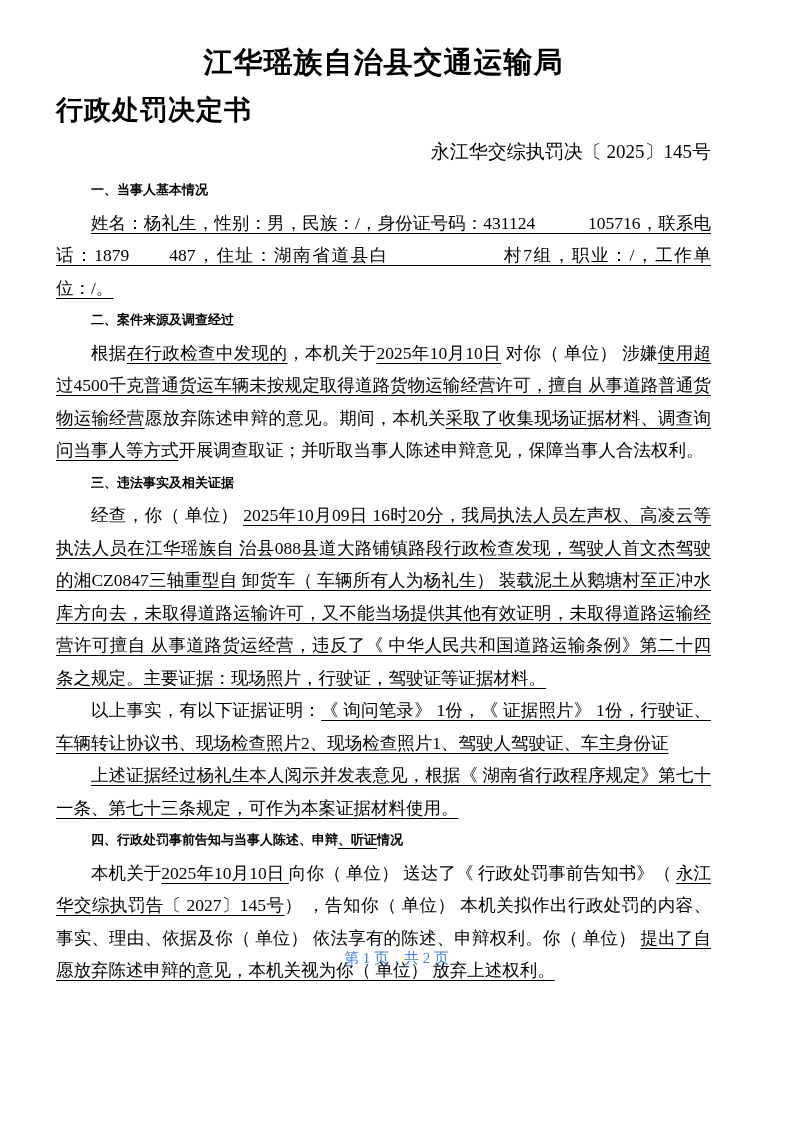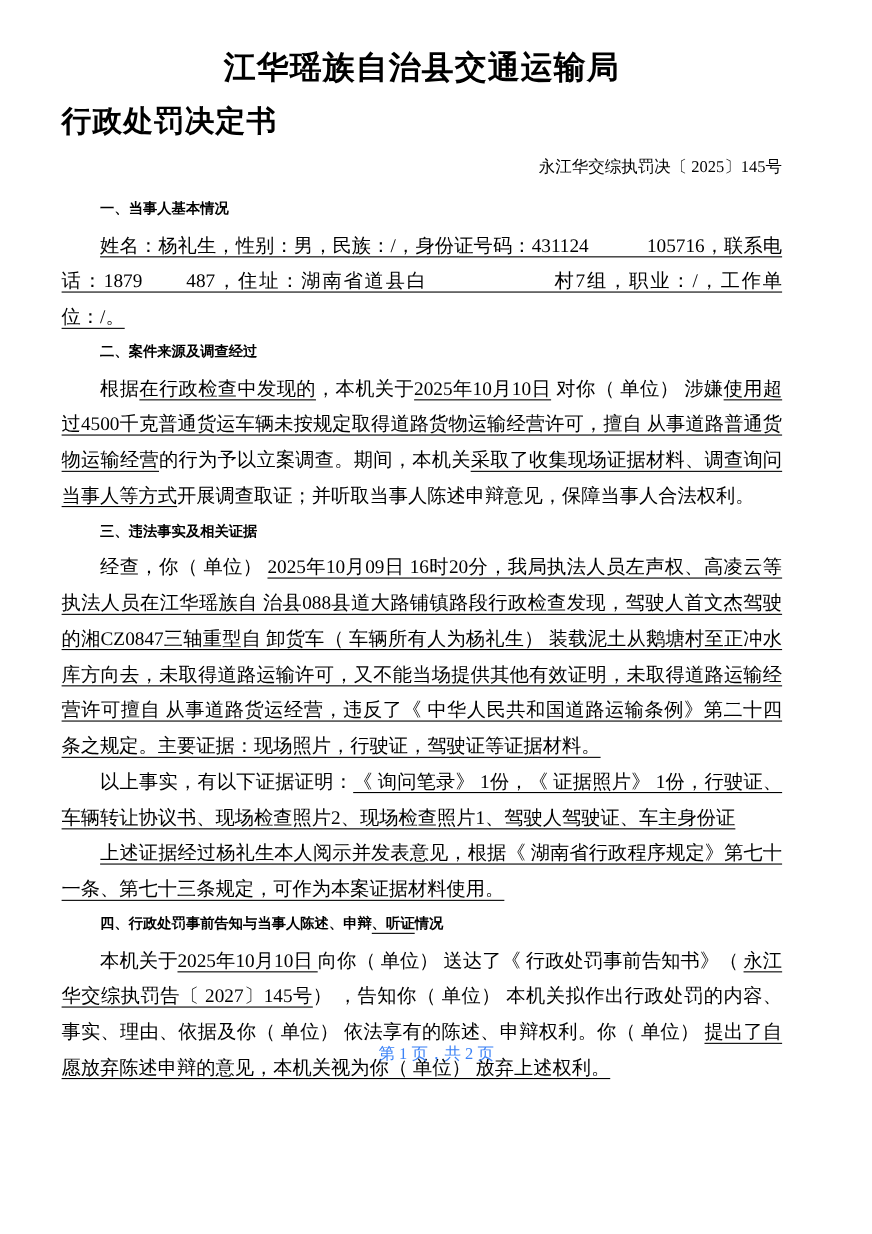--- a/index.html
+++ b/index.html
@@ -31,21 +31,21 @@
     font-family: "Liberation Serif", "DejaVu Serif", serif;
     font-weight: bold;
     font-size: 27px;
     line-height: 36px;
     text-align: left;
     letter-spacing: 1px;
     margin-top: 10px;
   }
   .doc-number {
     text-align: right;
-    font-size: 15px;
+    font-size: 19px;
     line-height: 24px;
     margin-top: 12px;
   }
   .doc-body {
     margin-top: 10px;
     font-size: 17.5px;
     line-height: 32.5px;
     text-align: justify;
   }
   .sec-heading {
@@ -82,21 +82,21 @@
 <div class="page">
   <div>
     <div class="title-line-1">江华瑶族自治县交通运输局</div>
     <div class="title-line-2">行政处罚决定书</div>
   </div>
   <div class="doc-number">永江华交综执罚决〔 2025〕145号</div>
   <div class="doc-body">
       <div class="sec-heading"><span>一、当事人基本情况</span></div>
       <p class="para"><span class="u">姓名：杨礼生，性别：男，民族：/，身份证号码：431124　　　105716，联系电话：1879　　487，住址：湖南省道县白　　　　　　村7组，职业：/，工作单位：/。</span></p>
       <div class="sec-heading"><span>二、案件来源及调查经过</span></div>
-      <p class="para"><span>根据</span><span class="u">在行政检查中发现的</span><span>，本机关于</span><span class="u">2025年10月10日</span><span> 对你（ 单位） 涉嫌</span><span class="u">使用超过4500千克普通货运车辆未按规定取得道路货物运输经营许可，擅自 从事道路普通货物运输经营</span><span>的行为予以立案调查。期间，本机关</span><span class="u">采取了收集现场证据材料、调查询问当事人等方式</span><span>开展调查取证；并听取当事人陈述申辩意见，保障当事人合法权利。</span></p>
+      <p class="para"><span>根据</span><span class="u">在行政检查中发现的</span><span>，本机关于</span><span class="u">2025年10月10日</span><span> 对你（ 单位） 涉嫌</span><span class="u">使用超过4500千克普通货运车辆未按规定取得道路货物运输经营许可，擅自 从事道路普通货物运输经营</span><span>愿放弃陈述申辩的意见。期间，本机关</span><span class="u">采取了收集现场证据材料、调查询问当事人等方式</span><span>开展调查取证；并听取当事人陈述申辩意见，保障当事人合法权利。</span></p>
       <div class="sec-heading"><span>三、违法事实及相关证据</span></div>
       <p class="para"><span>经查，你（ 单位） </span><span class="u">2025年10月09日 16时20分，我局执法人员左声权、高凌云等执法人员在江华瑶族自 治县088县道大路铺镇路段行政检查发现，驾驶人首文杰驾驶的湘CZ0847三轴重型自 卸货车（ 车辆所有人为杨礼生） 装载泥土从鹅塘村至正冲水库方向去，未取得道路运输许可，又不能当场提供其他有效证明，未取得道路运输经营许可擅自 从事道路货运经营，违反了《 中华人民共和国道路运输条例》第二十四条之规定。主要证据：现场照片，行驶证，驾驶证等证据材料。</span></p>
       <p class="para"><span>以上事实，有以下证据证明：</span><span class="u">《 询问笔录》 1份，《 证据照片》 1份，行驶证、车辆转让协议书、现场检查照片2、现场检查照片1、驾驶人驾驶证、车主身份证</span></p>
       <p class="para"><span class="u">上述证据经过杨礼生本人阅示并发表意见，根据《 湖南省行政程序规定》第七十一条、第七十三条规定，可作为本案证据材料使用。</span></p>
       <div class="sec-heading"><span>四、行政处罚事前告知与当事人陈述、申辩</span><span class="u">、听证</span><span>情况</span></div>
       <p class="para"><span>本机关于</span><span class="u">2025年10月10日 </span><span>向你（ 单位） 送达了《 行政处罚事前告知书》（ </span><span class="u">永江华交综执罚告〔 2027〕145号</span><span>） ，告知你（ 单位） 本机关拟作出行政处罚的内容、事实、理由、依据及你（ 单位） 依法享有的陈述、申辩权利。你（ 单位） </span><span class="u">提出了自 愿放弃陈述申辩的意见，本机关视为你（ 单位） 放弃上述权利。</span></p>
       <div class="sec-heading"><span>五、行政处罚依据及决定</span></div>
     </div>
   <div class="page-footer">第 1 页，共 2 页</div>
 </div>

